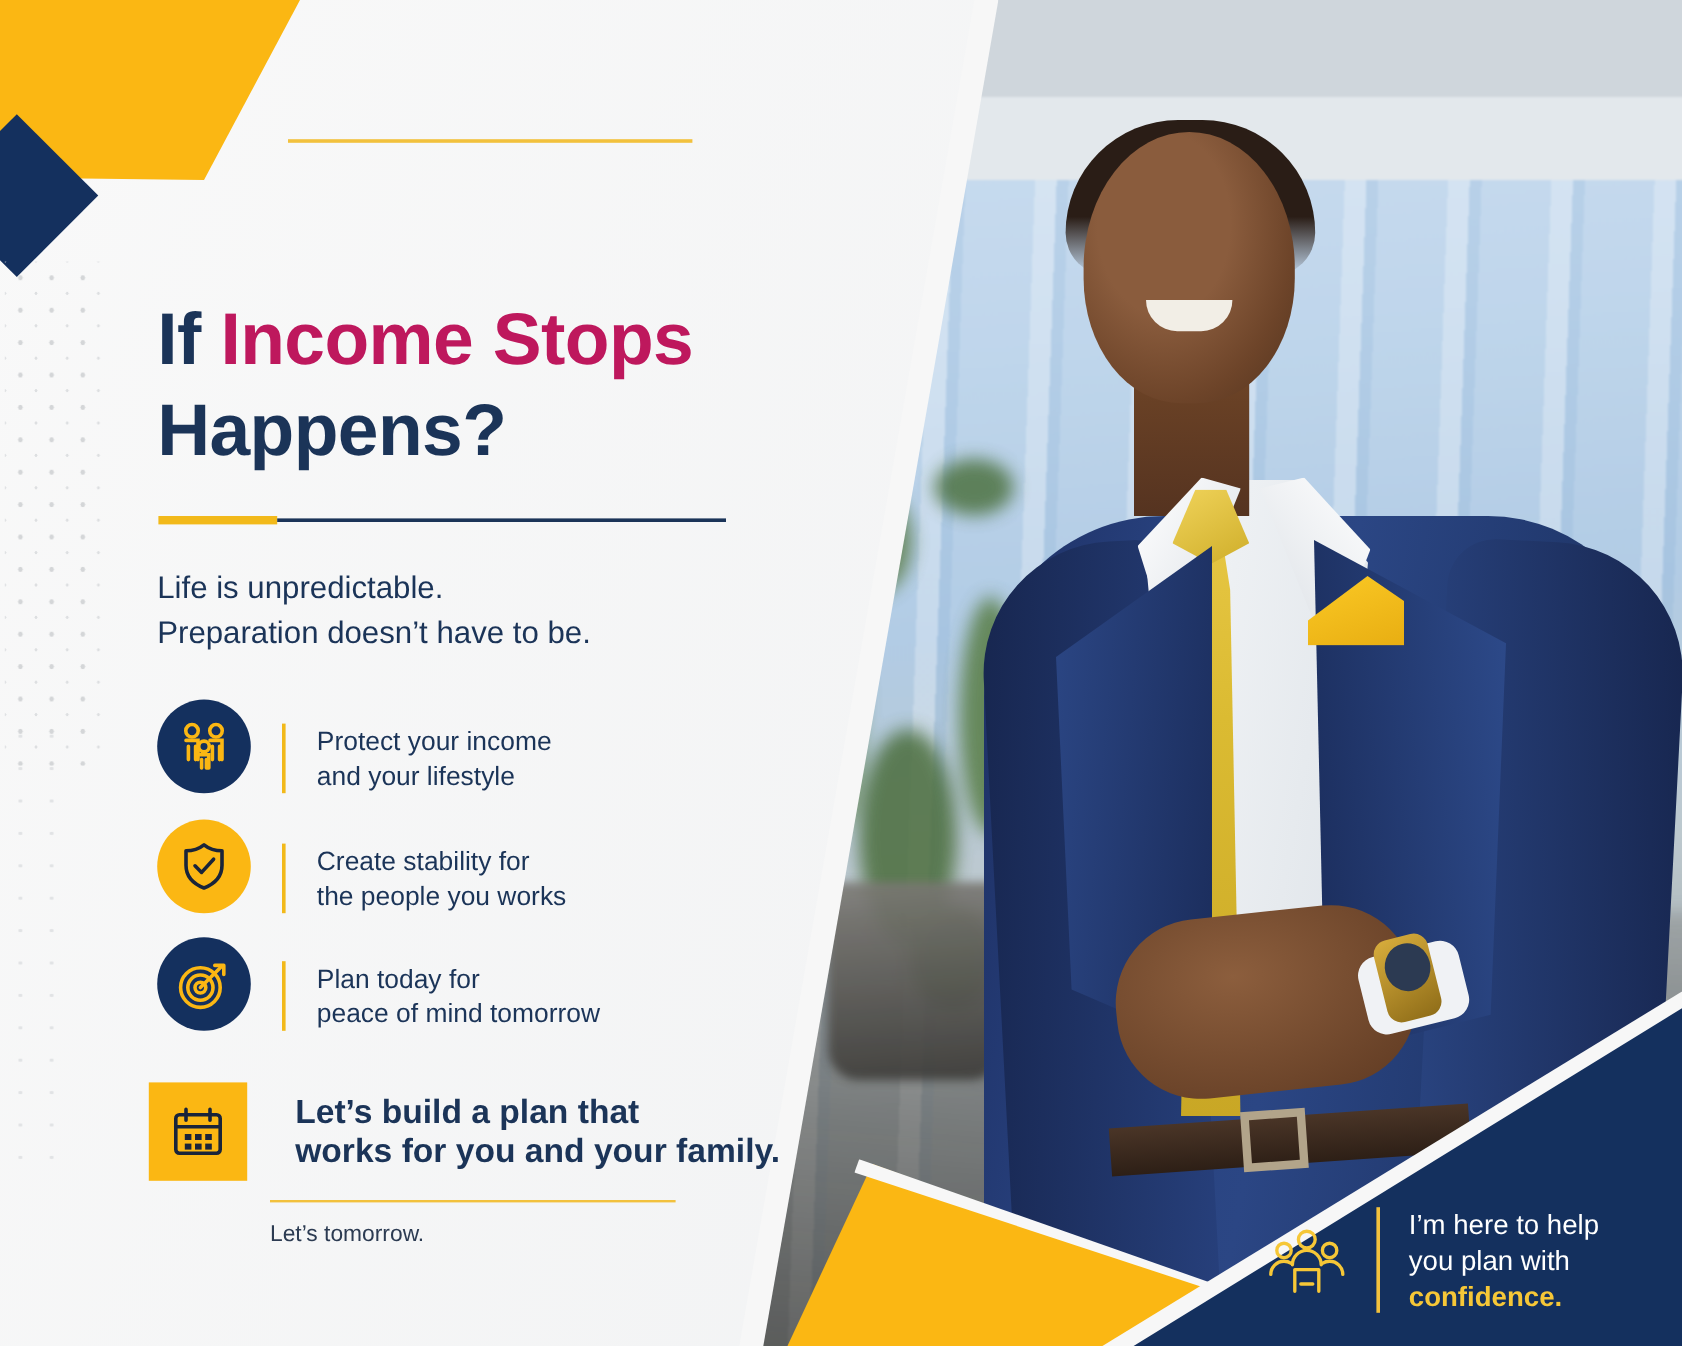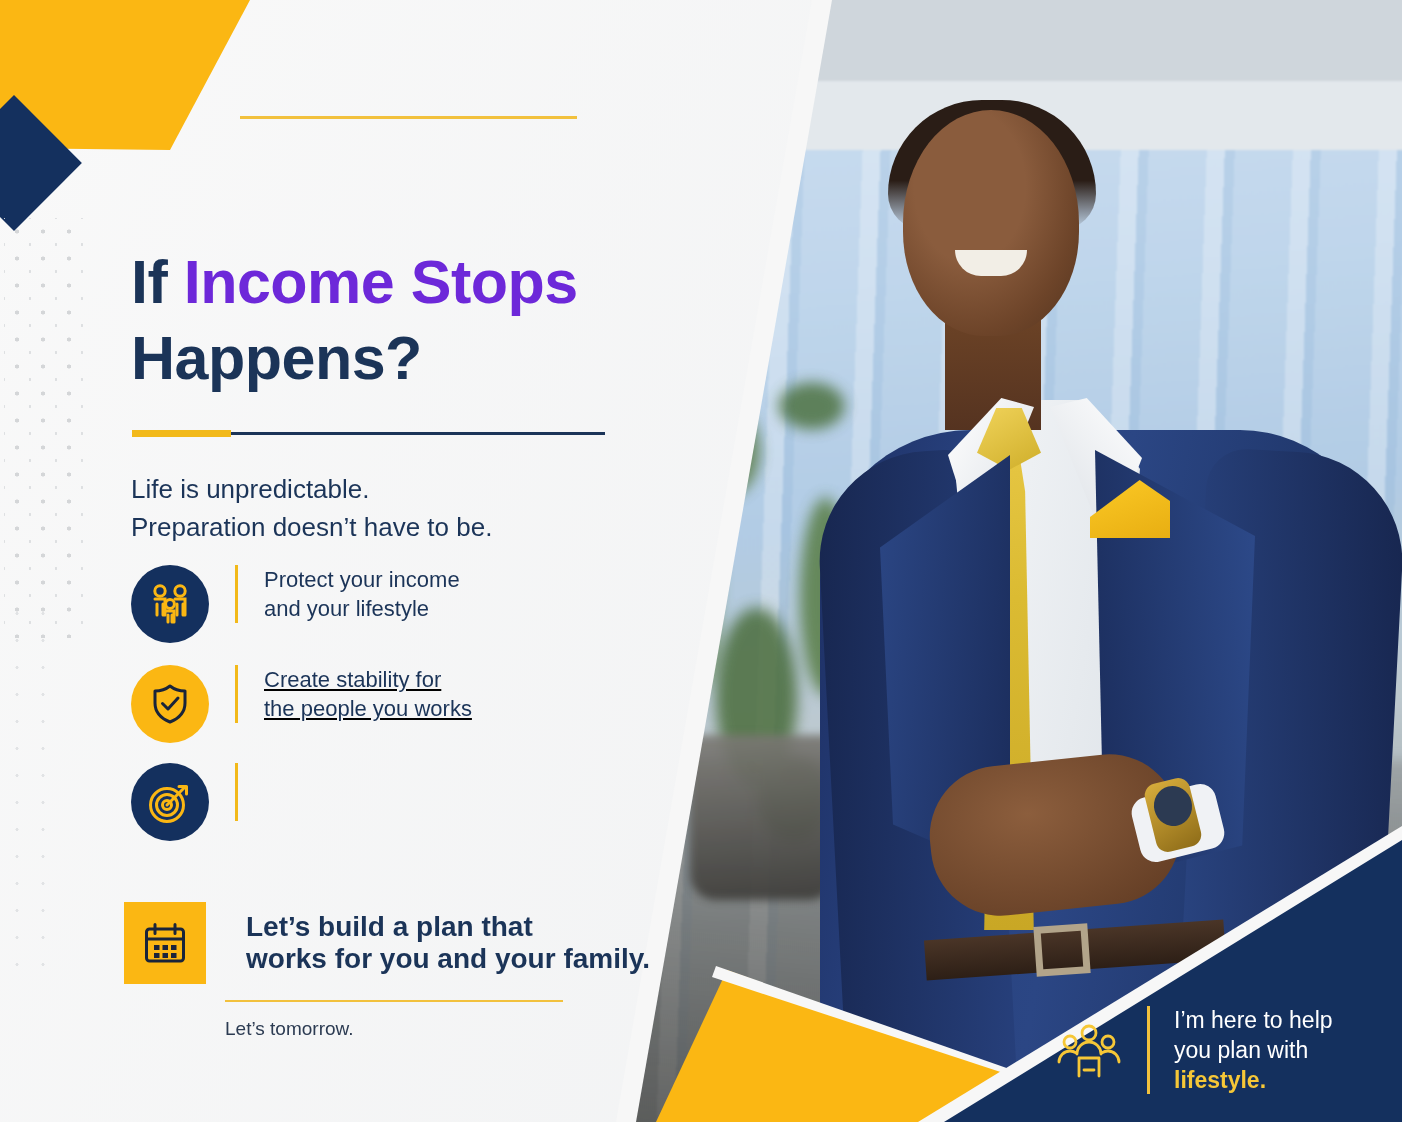--- a/index.html
+++ b/index.html
@@ -228,39 +228,39 @@
 
   .rule-top{
     position:absolute; left:240px; top:116px; width:337px; height:3px;
     background:#F2C13D;
   }
   .headline{
     position:absolute; left:131px; top:168px; width:530px;
     font-size:61px; line-height:76px; font-weight:bold;
     color:#1B3458; letter-spacing:-.5px;
   }
-  .headline .hl-y{ color:#6d28d9;text-align:right; }
+  .headline .hl-y{ color:#be185d;text-align:right; }
 
   .rule-mid-y{
     position:absolute; left:132px; top:430px; width:99px; height:7px;
     background:#F2B91A;
   }
   .rule-mid-n{
     position:absolute; left:231px; top:432px; width:374px; height:3px;
     background:#1B3458;
   }
 
   .subcopy{
     position:absolute; left:131px; top:470px; width:480px;
     font-size:26px; line-height:38px; color:#1B3458;
   }
 
   .bullets{ position:absolute; left:131px; top:565px; width:500px; }
-  .bullet{ display:flex; align-items:flex-start; height:96px; margin-bottom:4px; }
-  .bullet.b2{ margin-bottom:2px;text-decoration:underline; }
+  .bullet{ display:flex; align-items:flex-end; height:96px; margin-bottom:4px; }
+  .bullet.b2{ margin-bottom:2px; }
   .b-ico{
     width:78px; height:78px; border-radius:50%;
     flex:0 0 78px; display:flex; align-items:center; justify-content:center;
   }
   .b-ico.navy{ background:#14305E; }
   .b-ico.yellow{ background:#FBB713; }
   .b-sep{
     width:3px; height:58px; background:#F2B91A; margin:0 26px 0 26px; flex:0 0 3px;
   }
   .b-txt{ font-size:22px; line-height:29px; color:#1B3458; }
@@ -398,20 +398,24 @@
         <div class="b-ico navy">
           <svg width="48" height="48" viewBox="0 0 48 48" fill="none" stroke="#FBB713" stroke-width="3" stroke-linecap="round" stroke-linejoin="round">
             <circle cx="21" cy="27" r="16.5"></circle>
             <circle cx="21" cy="27" r="10.5"></circle>
             <circle cx="21" cy="27" r="4.5"></circle>
             <path d="M21 27L39 9"></path>
             <path d="M33 8.5h7.5V16"></path>
           </svg>
         </div>
         <div class="b-sep"></div>
+        <div class="b-txt">
+          <div>Plan today for</div>
+          <div>peace of mind tomorrow</div>
+        </div>
       </div>
 
     </div>
 
     <div class="cta">
       <div class="cta-ico">
         <svg width="50" height="50" viewBox="0 0 50 50" fill="none" stroke="#19243a" stroke-width="3" stroke-linecap="round">
           <rect x="6.5" y="11" width="37" height="32" rx="3"></rect>
           <path d="M6.5 21h37"></path>
           <path d="M15 6.5v9M35 6.5v9"></path>
@@ -443,17 +447,17 @@
         <circle cx="53" cy="22" r="6"></circle>
         <path d="M64 42c0-6-4.9-11-11-11-2.2 0-4.3.7-6 1.8"></path>
         <path d="M24 56V38h20v18"></path>
         <path d="M29 50h10"></path>
       </svg>
     </div>
     <div class="np-sep"></div>
     <div class="np-txt">
       <div>I’m here to help</div>
       <div>you plan with</div>
-      <div class="np-accent">lifestyle.</div>
+      <div class="np-accent">confidence.</div>
     </div>
   </div>
 
 </div>
 
 </body></html>

